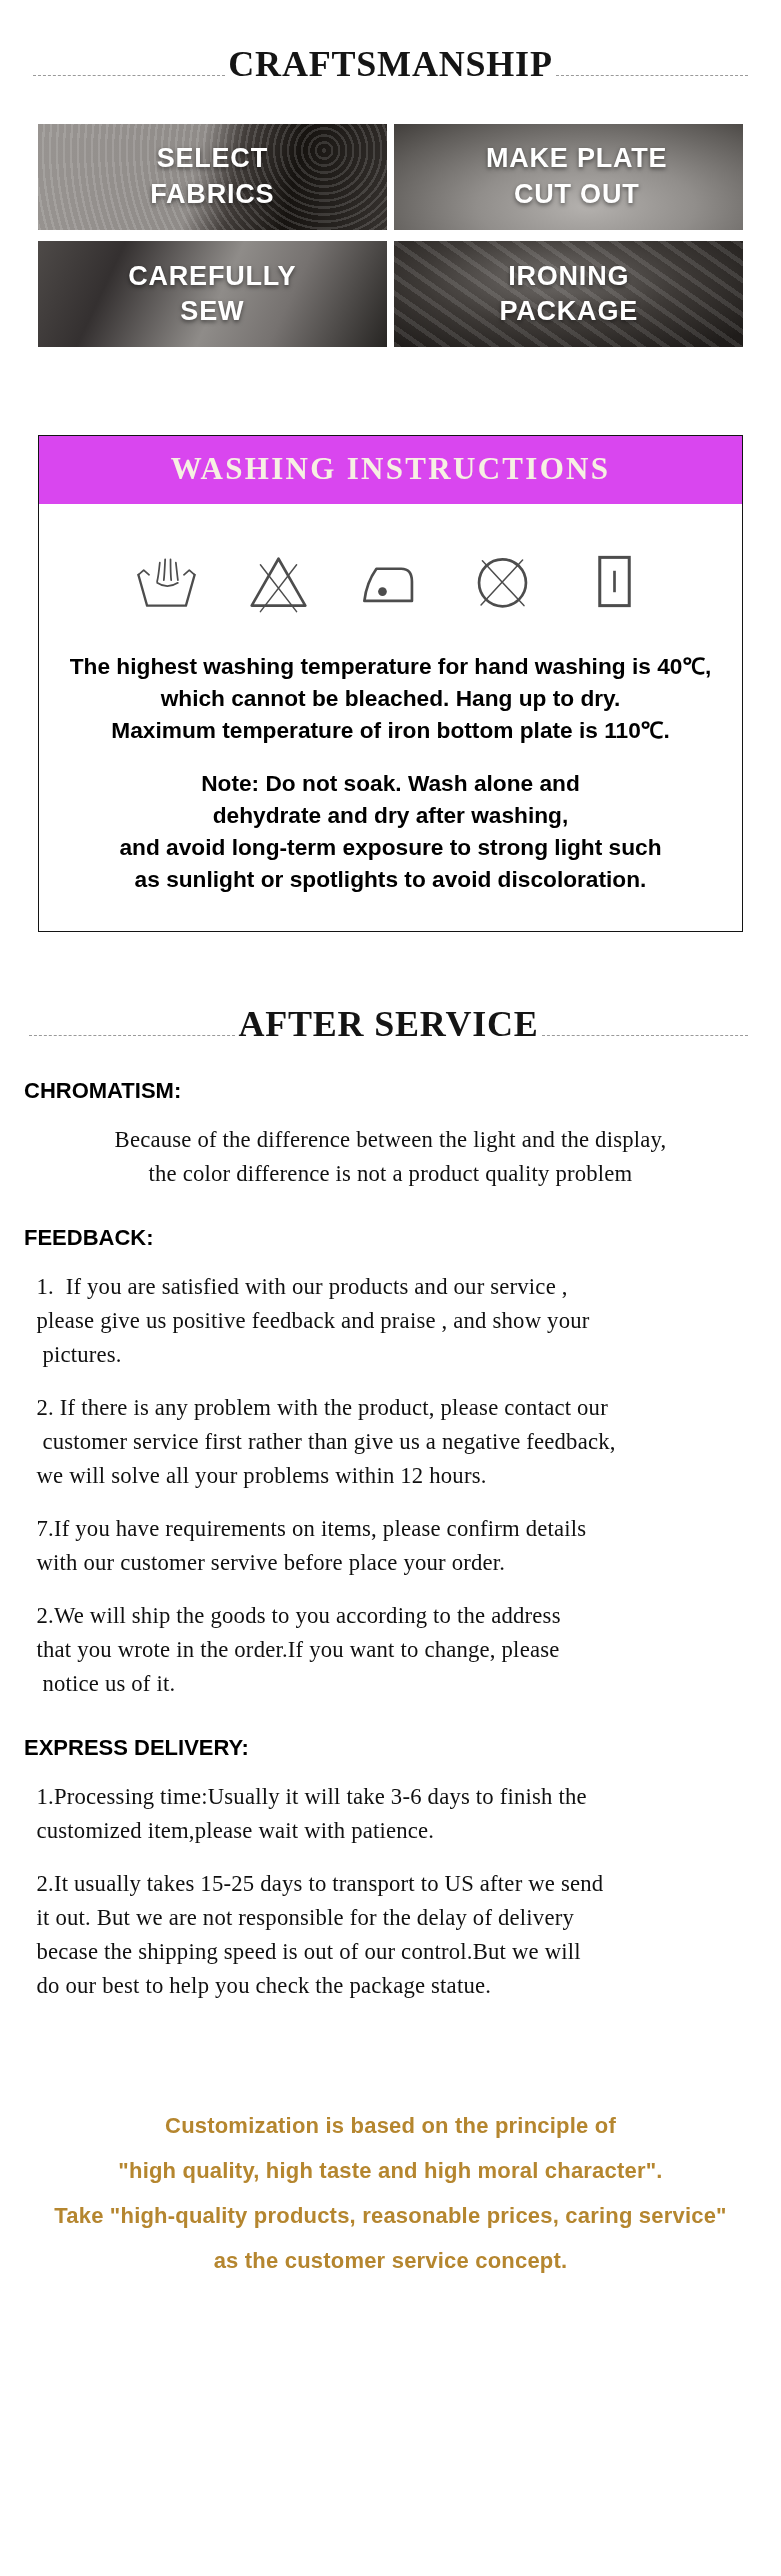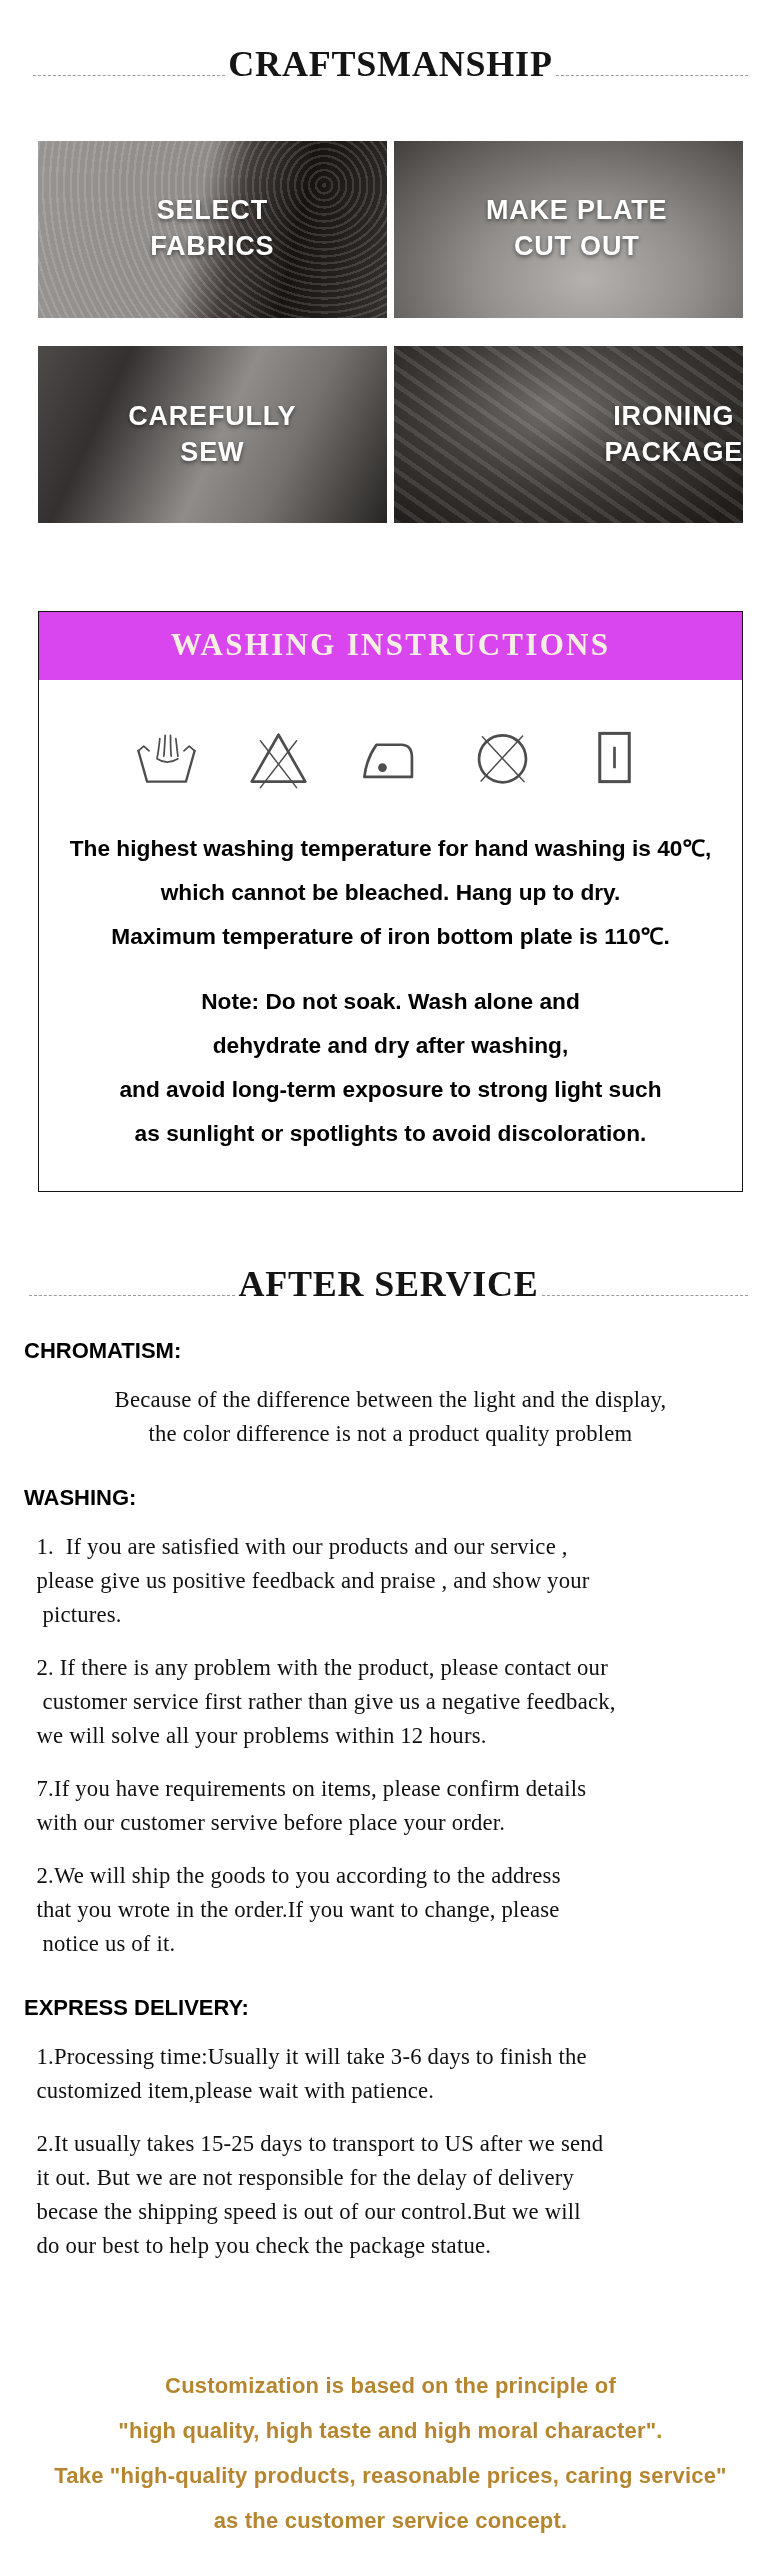--- a/index.html
+++ b/index.html
@@ -19,23 +19,22 @@
     font-size:36px; letter-spacing:0.8px; color:#151515;
     white-space:nowrap; padding:0 3.1px; line-height:1.1;
   }
 
   
   .craft-grid {
     margin:39px 38px 0; display:grid;
     grid-template-columns:1fr 1fr; gap:11.7px 7.8px;
   }
   .tile {
-    height:177px; display:flex; align-items:center; justify-content:center;
+    height:106px; display:flex; align-items:center; justify-content:center;
     overflow:hidden;
-    margin-top:17px;
   }
   .tile-label {
     color:#ffffff; font-weight:bold; font-size:27px; line-height:1.32;
     text-align:center; white-space:pre-line; letter-spacing:0.8px;
     text-shadow:0 1.6px 4.7px rgba(0,0,0,.5);
   }
   .tile-fabrics {
     background:
       repeating-radial-gradient(circle at 82% 25%, rgba(255,255,255,.13) 0 2.3px, rgba(0,0,0,0) 2.3px 7px),
       linear-gradient(103deg, #989491 0%, #8f8b88 45%, #423d3a 56%, #161310 72%, #35312e 100%);
@@ -45,34 +44,33 @@
     padding-left: 16px;
   }
   .tile-sew {
     background: linear-gradient(115deg, #4e4a48 0%, #343030 22%, #8f8c89 52%, #767270 70%, #272523 100%);
     justify-content: center;
   }
   .tile-iron {
     background:
       repeating-linear-gradient(35deg, rgba(255,255,255,.10) 0 4.7px, rgba(0,0,0,0) 4.7px 14px),
       radial-gradient(ellipse at 45% 35%, #6f6b68 0%, #3d3936 48%, #1f1c1a 90%);
-    justify-content: flex-end;
   }
 
   
   .wash-box { margin:88px 38px 0; border:1.6px solid #141414; background:#fff; }
   .wash-header {
     background:#d946ef; color:#f6f0e2; text-align:center;
     font-family:"Liberation Serif", serif; font-weight:bold;
     font-size:31px; letter-spacing:2.3px; padding:15px 0 16.4px;
   }
   .wash-icons { display:flex; justify-content:center; gap:45px; margin-top:39px; }
   .care-icon { width:67px; height:77px; }
   .wash-body, .wash-note {
-    text-align:center; font-weight:bold; font-size:22.7px; line-height:44px;
+    text-align:center; font-weight:bold; font-size:22.7px; line-height:32px;
     white-space:pre-line; color:#000;
   }
   .wash-body { margin-top:30px; }
   .wash-note { margin:21px 23.4px 36px; }
 
   
   .after-row { margin-top:73px;padding-left:29px; }
   .svc { margin:0 24px; }
   .svc-heading { font-weight:bold; font-size:22px; margin-top:34px; color:#000; }
   .svc-para {
@@ -159,21 +157,21 @@
     <div class="dash"></div>
     <div class="big-title">AFTER SERVICE</div>
     <div class="dash"></div>
   </div>
 
   <div class="svc">
     <div class="svc-heading">CHROMATISM:</div>
     <div class="svc-para centered">Because of the difference between the light and the display,
 the color difference is not a product quality problem</div>
 
-    <div class="svc-heading">WASHING:</div>
+    <div class="svc-heading">FEEDBACK:</div>
     <div class="svc-para">1.  If you are satisfied with our products and our service ,
 please give us positive feedback and praise , and show your
  pictures.</div>
     <div class="svc-para">2. If there is any problem with the product, please contact our
  customer service first rather than give us a negative feedback,
 we will solve all your problems within 12 hours.</div>
 
     <div class="svc-para">7.If you have requirements on items, please confirm details
 with our customer servive before place your order.</div>
     <div class="svc-para">2.We will ship the goods to you according to the address

